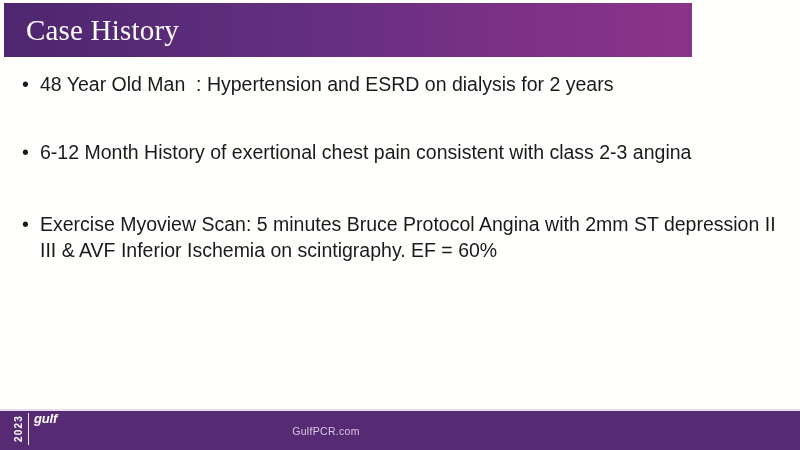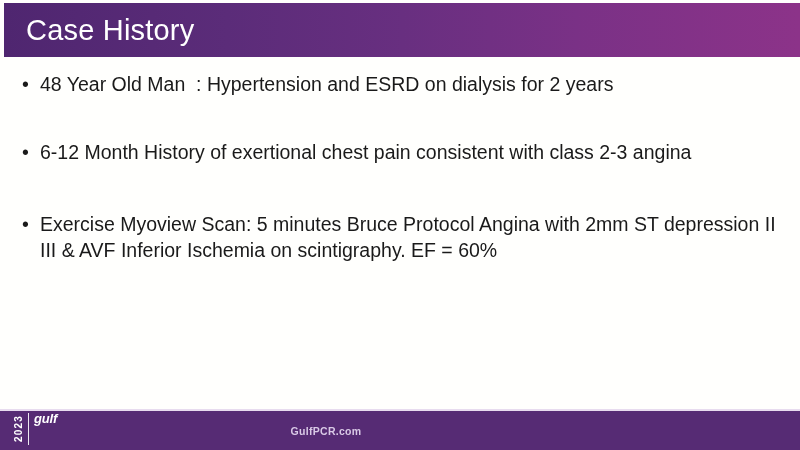--- a/index.html
+++ b/index.html
@@ -22,27 +22,28 @@
     width: 800px;
     height: 450px;
     background: #fffffd;
   }
 
   
   .title-bar {
     position: absolute;
     left: 4px;
     top: 3px;
-    width: 796px;
+    width: 688px;
     height: 54px;
     background: linear-gradient(to right, #4f2670 0%, #5b2c79 28%, #682f80 50%, #7a3186 72%, #8c3389 100%);
     display: flex;
     align-items: center;
     box-sizing: border-box;
     padding-left: 22px;
+    font-family: Liberation Serif, serif;
   }
   .title-text {
     color: #ffffff;
     font-size: 29px;
     line-height: 1;
     letter-spacing: 0.2px;
     font-weight: 400;
     white-space: nowrap;
   }
 
@@ -111,21 +112,20 @@
     left: 0;
     top: 411px;
     width: 652px;
     height: 39px;
     display: flex;
     align-items: center;
     justify-content: center;
     color: #d9c9e6;
     font-size: 10.5px;
     letter-spacing: 0.3px;
-    font-weight: bold;
   }
 
   
   .logo {
     position: absolute;
     left: 14px;
     top: 412px;
     height: 36px;
     display: flex;
     align-items: flex-start;

